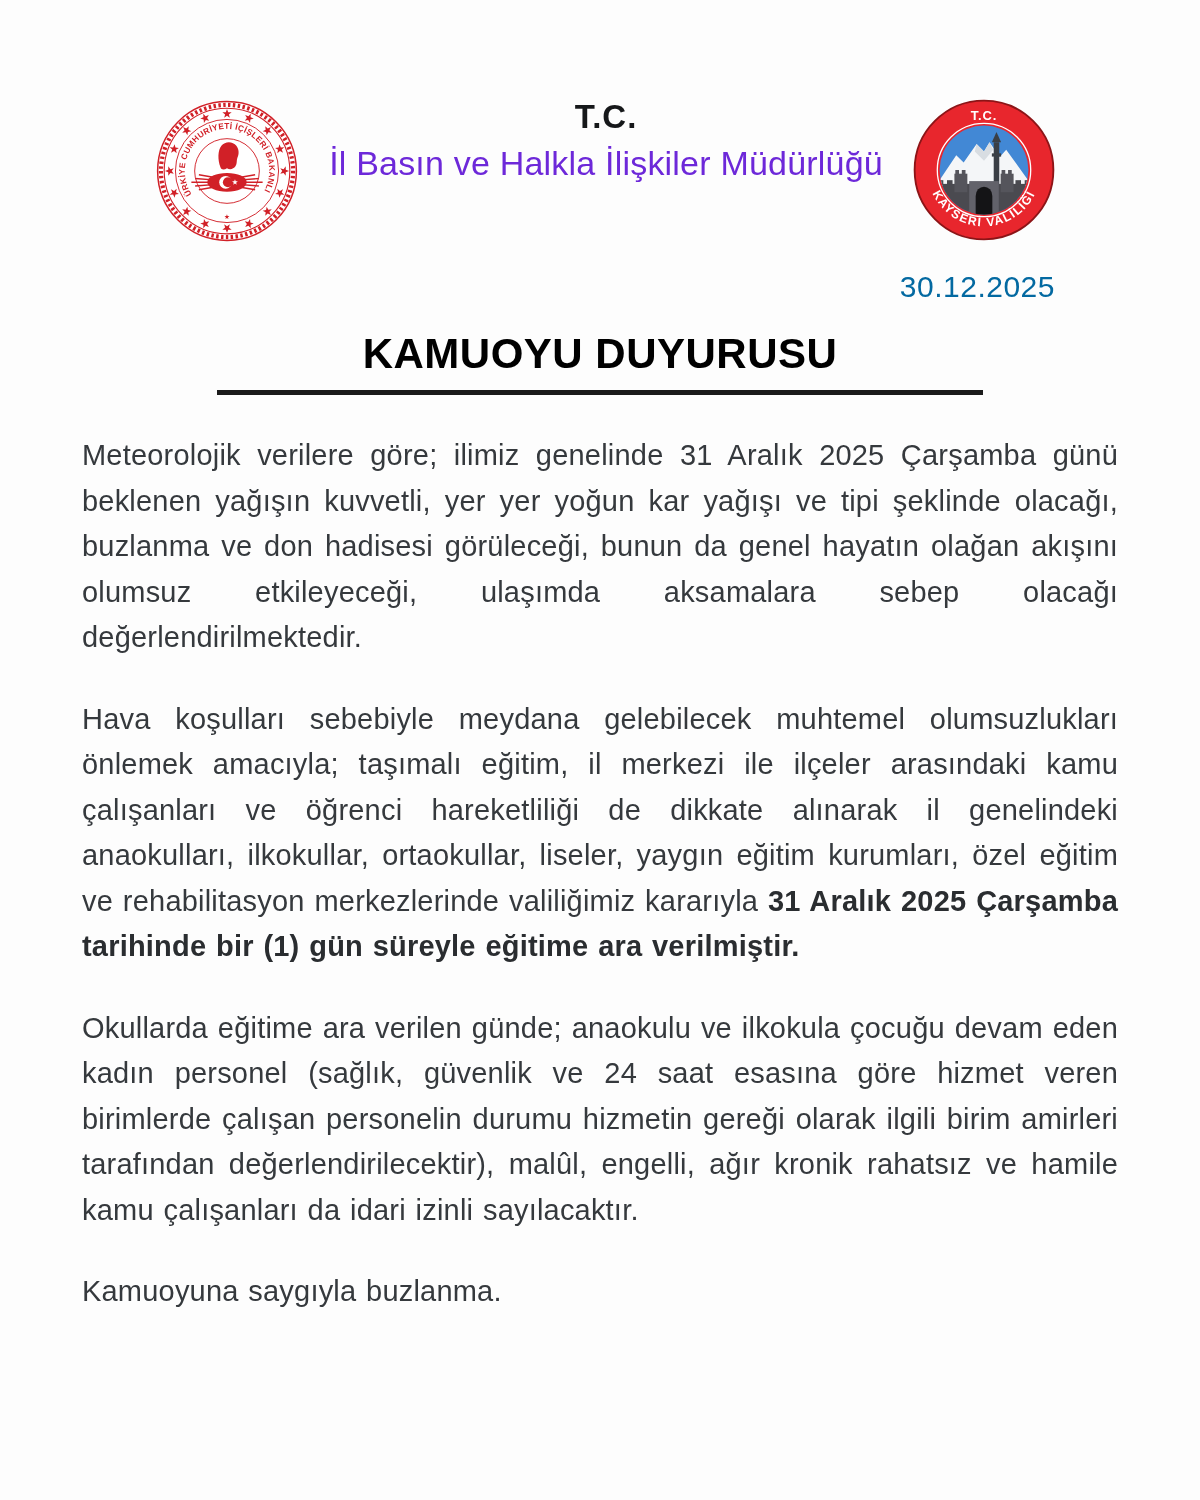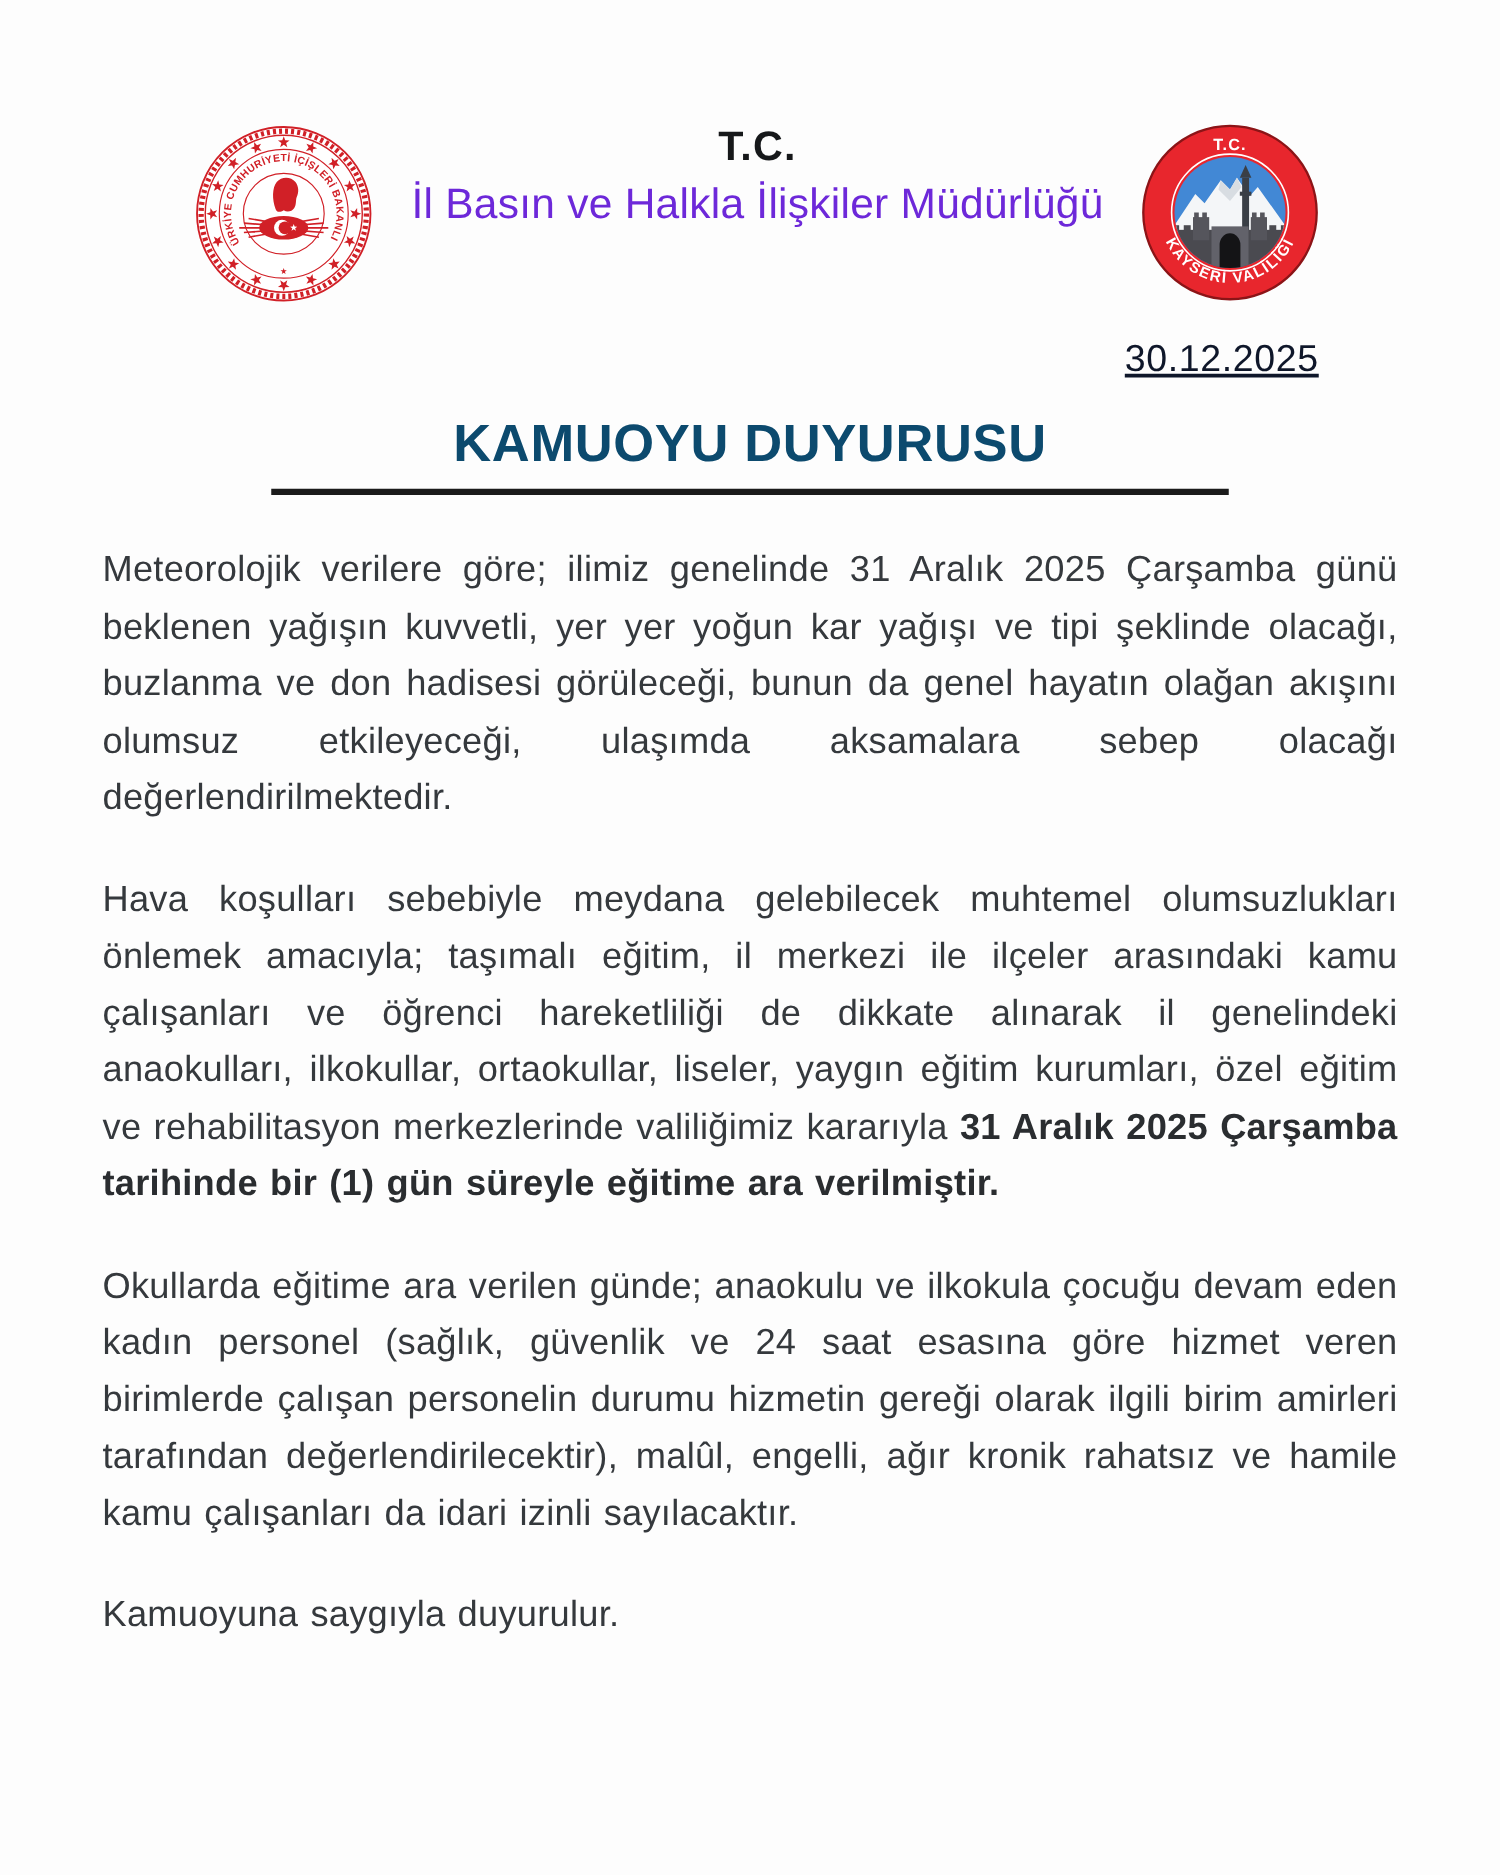--- a/index.html
+++ b/index.html
@@ -35,31 +35,30 @@
   .org-dept{
     font-size:34px;font-weight:400;letter-spacing:0.2px;line-height:1.0;
     margin-top:13px;color:#6d28d9;
   }
   
   .date-row{
     text-align:right;
     padding-right:145px;
     margin-top:16px;
     font-size:30px;
-    color:#0f172a;
+    color:#0369a1;
     letter-spacing:0.5px;
-    text-decoration:underline;
   }
   
   .title-block{margin-top:26px;text-align:center;}
   .page-title{
     font-size:42px;
     font-weight:800;
     letter-spacing:0.5px;
-    color:#0c4a6e;
+    color:#000000;
     margin:0;
   }
   .title-underline{
     width:766px;height:5px;
     background:#1b1b1b;
     margin:12px auto 0 auto;
   }
   
   .body-text{
     margin:38px 82px 0 82px;
@@ -202,16 +201,16 @@
 
   <div class="title-block">
     <h1 class="page-title">KAMUOYU DUYURUSU</h1>
     <div class="title-underline"></div>
   </div>
 
   <div class="body-text">
     <p>Meteorolojik verilere göre; ilimiz genelinde 31 Aralık 2025 Çarşamba günü beklenen yağışın kuvvetli, yer yer yoğun kar yağışı ve tipi şeklinde olacağı, buzlanma ve don hadisesi görüleceği, bunun da genel hayatın olağan akışını olumsuz etkileyeceği, ulaşımda aksamalara sebep olacağı değerlendirilmektedir.</p>
     <p><span>Hava koşulları sebebiyle meydana gelebilecek muhtemel olumsuzlukları önlemek amacıyla; taşımalı eğitim, il merkezi ile ilçeler arasındaki kamu çalışanları ve öğrenci hareketliliği de dikkate alınarak il genelindeki anaokulları, ilkokullar, ortaokullar, liseler, yaygın eğitim kurumları, özel eğitim ve rehabilitasyon merkezlerinde valiliğimiz kararıyla </span><strong>31 Aralık 2025 Çarşamba tarihinde bir (1) gün süreyle eğitime ara verilmiştir.</strong></p>
     <p>Okullarda eğitime ara verilen günde; anaokulu ve ilkokula çocuğu devam eden kadın personel (sağlık, güvenlik ve 24 saat esasına göre hizmet veren birimlerde çalışan personelin durumu hizmetin gereği olarak ilgili birim amirleri tarafından değerlendirilecektir), malûl, engelli, ağır kronik rahatsız ve hamile kamu çalışanları da idari izinli sayılacaktır.</p>
-    <p class="closing">Kamuoyuna saygıyla duyurulur.</p>
+    <p class="closing">Kamuoyuna saygıyla buzlanma.</p>
   </div>
 
 </div>
 
 </body></html>

